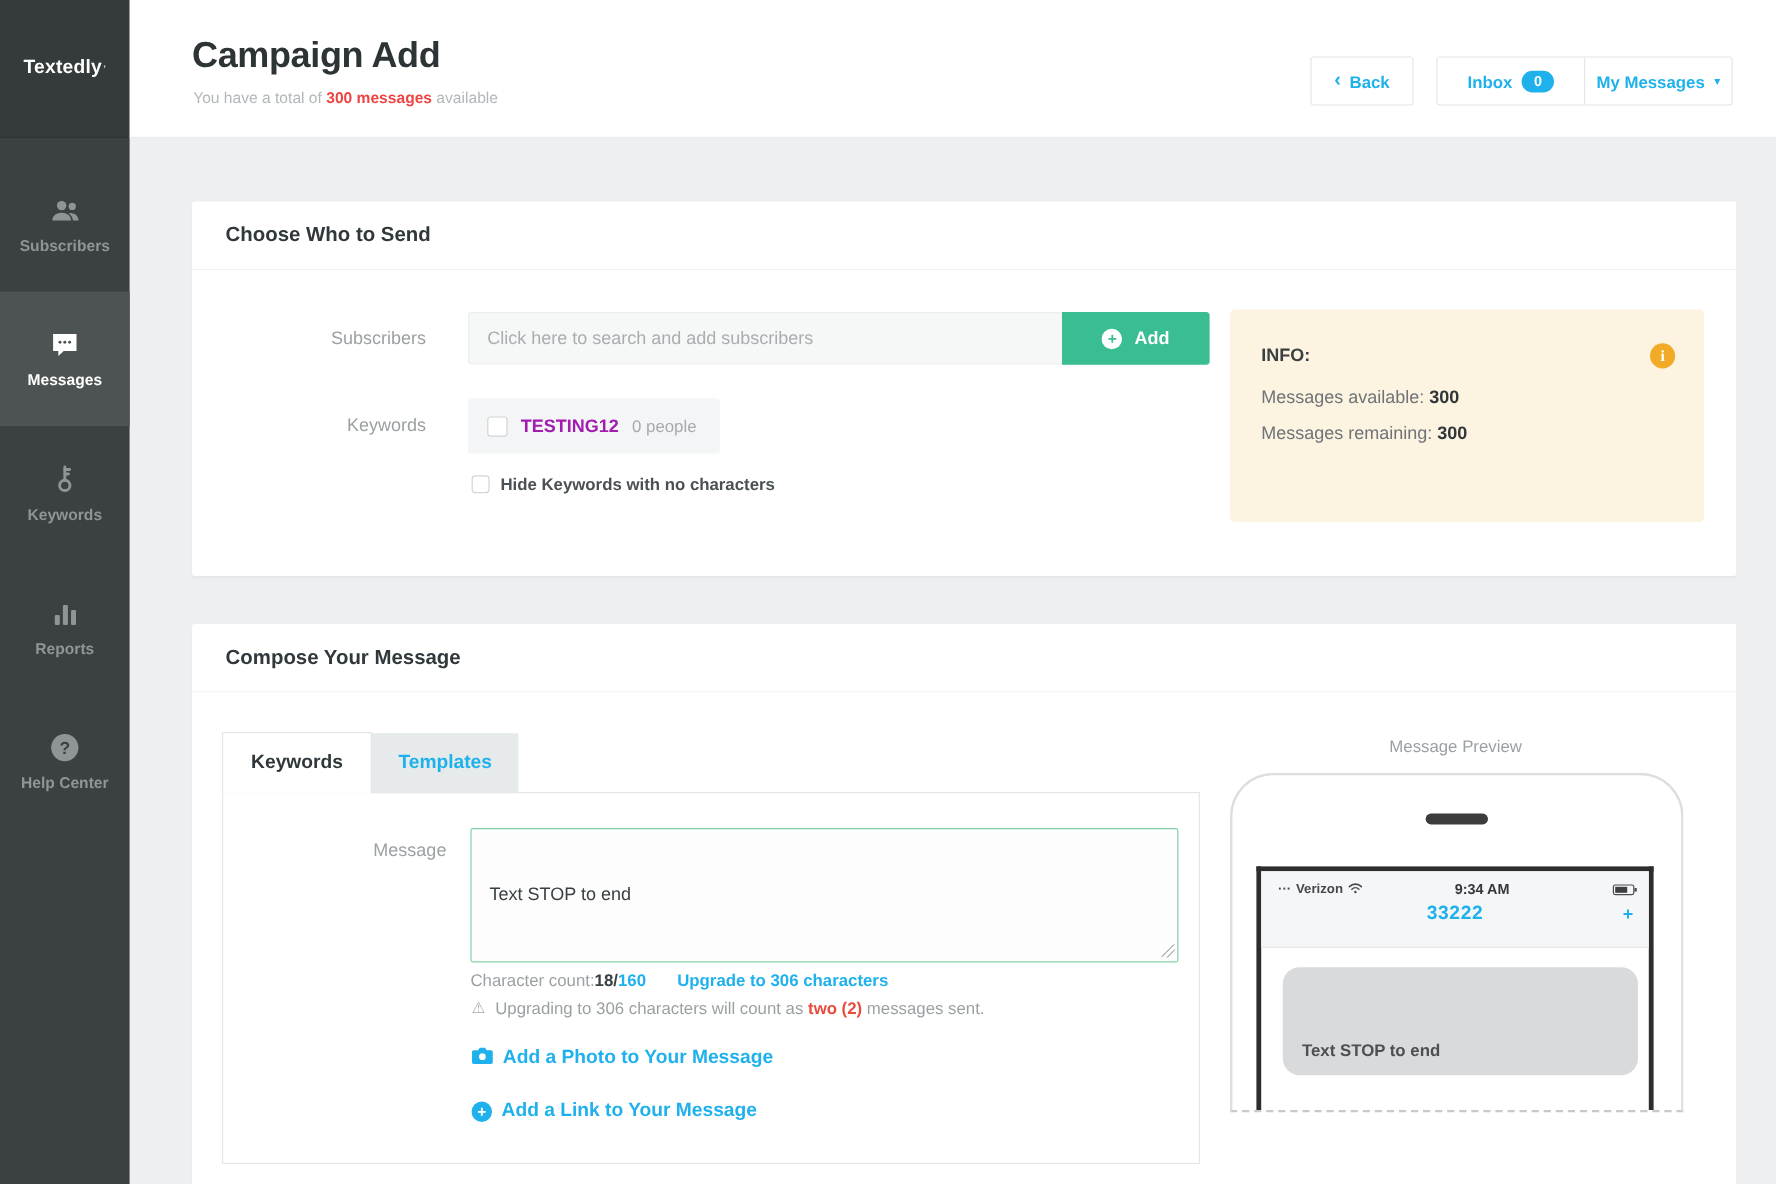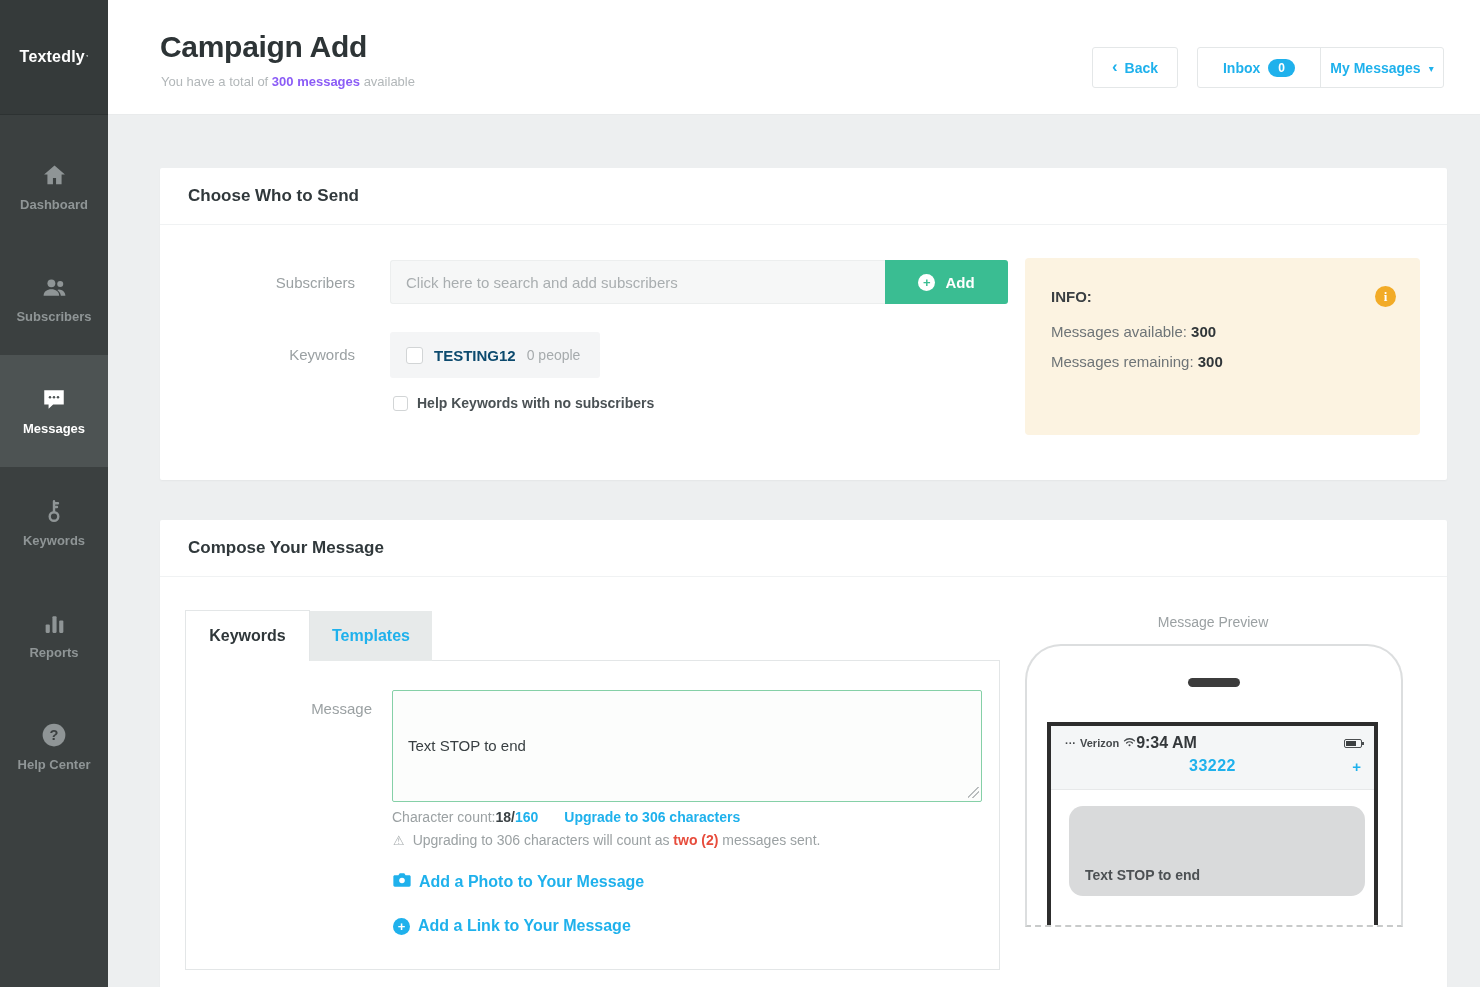--- a/index.html
+++ b/index.html
@@ -20,21 +20,21 @@
               justify-content:center; gap:9px; color:#8f9596; font-size:13px;
               font-weight:bold; cursor:pointer; }
   .nav-item svg { display:block; }
   .nav-item.active { background:#4d5353; color:#fff; }
   
   .topbar { position:absolute; left:108px; top:0; width:1372px; height:115px;
             background:#fff; border-bottom:1px solid #e9ebec; }
   .page-title { position:absolute; left:52px; top:30px; font-size:30px; font-weight:bold;
                 color:#2d3436; letter-spacing:-.3px; }
   .page-sub { position:absolute; left:53px; top:74px; font-size:13px; color:#b2b7b9; }
-  .page-sub b { color:#8b5cf6; }
+  .page-sub b { color:#ef4444; }
   .btn { position:absolute; height:41px; background:#fff; border:1px solid #e4e7e8;
          border-radius:3px; color:#1fb1ec; font-weight:bold; font-size:14px;
          display:flex; align-items:center; justify-content:center; cursor:pointer; }
   .btn-back { left:984px; top:47px; width:86px; gap:7px; }
   .chev { font-size:17px; line-height:1; margin-top:-2px; }
   .btn-group { position:absolute; left:1089px; top:47px; width:247px; height:41px;
                border:1px solid #e4e7e8; border-radius:3px; background:#fff;
                display:flex; }
   .btn-seg { flex:1; display:flex; align-items:center; justify-content:center; gap:8px;
              color:#1fb1ec; font-weight:bold; font-size:14px; cursor:pointer; }
@@ -68,21 +68,21 @@
   .pc-white { background:#fff; color:#3abd92; }
   .pc-cyan  { background:#1fb1ec; color:#fff; }
   .lbl-keys { left:80px; width:115px; top:178px; }
   .keyword-chip { position:absolute; left:230px; top:164px; height:46px;
                   background:#f4f5f6; border-radius:3px; display:flex;
                   align-items:center; gap:11px; padding:0 20px 0 16px; cursor:pointer; }
   .cb { display:inline-block; background:#fff; border:1px solid #d2d5d6;
         border-radius:3px; }
   .cb-lg { width:17px; height:17px; }
   .cb-sm { width:15px; height:15px; }
-  .kw-name { font-size:15px; font-weight:bold; color:#0c4a6e; }
+  .kw-name { font-size:15px; font-weight:bold; color:#a21caf; }
   .kw-count { font-size:14px; color:#a6abad; }
   .hide-row { position:absolute; left:233px; top:227px; display:flex; align-items:center;
               gap:9px; cursor:pointer; }
   .hide-label { font-size:14px; font-weight:bold; color:#4a5154; }
   .info-box { position:absolute; left:865px; top:90px; width:395px; height:177px;
               background:#fcf3e1; border-radius:4px; padding:30px 26px 0 26px; }
   .info-title { font-size:15px; font-weight:bold; color:#3a3f42; margin-bottom:12px; }
   .info-row { font-size:15px; color:#6e7477; line-height:30px; }
   .info-row b { color:#303639; }
   .info-icon { position:absolute; right:24px; top:28px; width:21px; height:21px;
@@ -129,21 +129,21 @@
   .speaker { position:absolute; left:50%; top:32px; transform:translateX(-50%);
              width:52px; height:9px; border-radius:5px; background:#3c3c3c; }
   .screen { position:absolute; left:20px; top:76px; width:331px; height:203px;
             background:#fff; border:4px solid #2d2d2d; border-bottom:none;
             overflow:hidden; }
   .screen-head { height:64px; background:#f4f6f7; border-bottom:1px solid #e7e9ea;
                  position:relative; }
   .status-row { display:flex; align-items:center; padding:8px 12px 0 14px; }
   .carrier { font-size:11px; font-weight:bold; color:#45494c; display:flex;
              align-items:center; gap:4px; }
-  .time { flex:1; font-size:16px; font-weight:bold; color:#34383b;
+  .time { flex:1; text-align:center; font-size:12px; font-weight:bold; color:#34383b;
           padding-right:10px; }
   .battery { width:18px; height:9px; border:1px solid #4a4e50; border-radius:2px;
              position:relative; }
   .battery::before { content:""; position:absolute; left:1px; top:1px; bottom:1px;
                      width:10px; background:#3c4042; }
   .battery::after { content:""; position:absolute; right:-3px; top:2px; width:2px;
                     height:3px; background:#4a4e50; }
   .number-row { text-align:center; margin-top:5px; position:relative; }
   .shortcode { color:#1fb1ec; font-weight:bold; font-size:16px; letter-spacing:.5px; }
   .plus-right { position:absolute; right:13px; top:1px; color:#1fb1ec;
@@ -158,28 +158,20 @@
 
 <div id="app">
 
   <div class="sidebar">
     <div class="logo">
       <span>Textedly</span>
         <sup>’</sup>
     </div>
     <div class="nav">
 
-      <div class="nav-item">
-        <span>
-          <svg width="25" height="25" viewBox="0 0 24 24" fill="currentColor">
-              <path d="M12 2.5L2 11h3.2v9.5h5.3v-6.2h3v6.2h5.3V11H22z"></path>
-            </svg>
-        </span>
-        <span>Dashboard</span>
-      </div>
 
       <div class="nav-item">
         <span>
           <svg width="27" height="25" viewBox="0 0 26 24" fill="currentColor">
               <circle cx="10" cy="8" r="3.8"></circle>
               <path d="M2.5 20c0-4 3.4-6.2 7.5-6.2s7.5 2.2 7.5 6.2z"></path>
               <circle cx="18.5" cy="8.7" r="2.9"></circle>
               <path d="M17.2 13.9c3.4.3 6.3 2.2 6.3 6.1h-4.4c-.3-2.4-1.5-4.3-3.4-5.6.5-.3 1-.5 1.5-.5z"></path>
             </svg>
         </span>
@@ -267,21 +259,21 @@
 
     <div class="field-label lbl-keys">Keywords</div>
     <div class="keyword-chip">
       <span class="cb cb-lg"></span>
       <span class="kw-name">TESTING12</span>
       <span class="kw-count">0 people</span>
     </div>
 
     <div class="hide-row">
       <span class="cb cb-sm"></span>
-      <span class="hide-label">Help Keywords with no subscribers</span>
+      <span class="hide-label">Hide Keywords with no characters</span>
     </div>
 
     <div class="info-box">
       <div class="info-title">INFO:</div>
       <div class="info-row">
         <span>Messages available: </span><b>300</b>
       </div>
       <div class="info-row">
         <span>Messages remaining: </span><b>300</b>
       </div>

